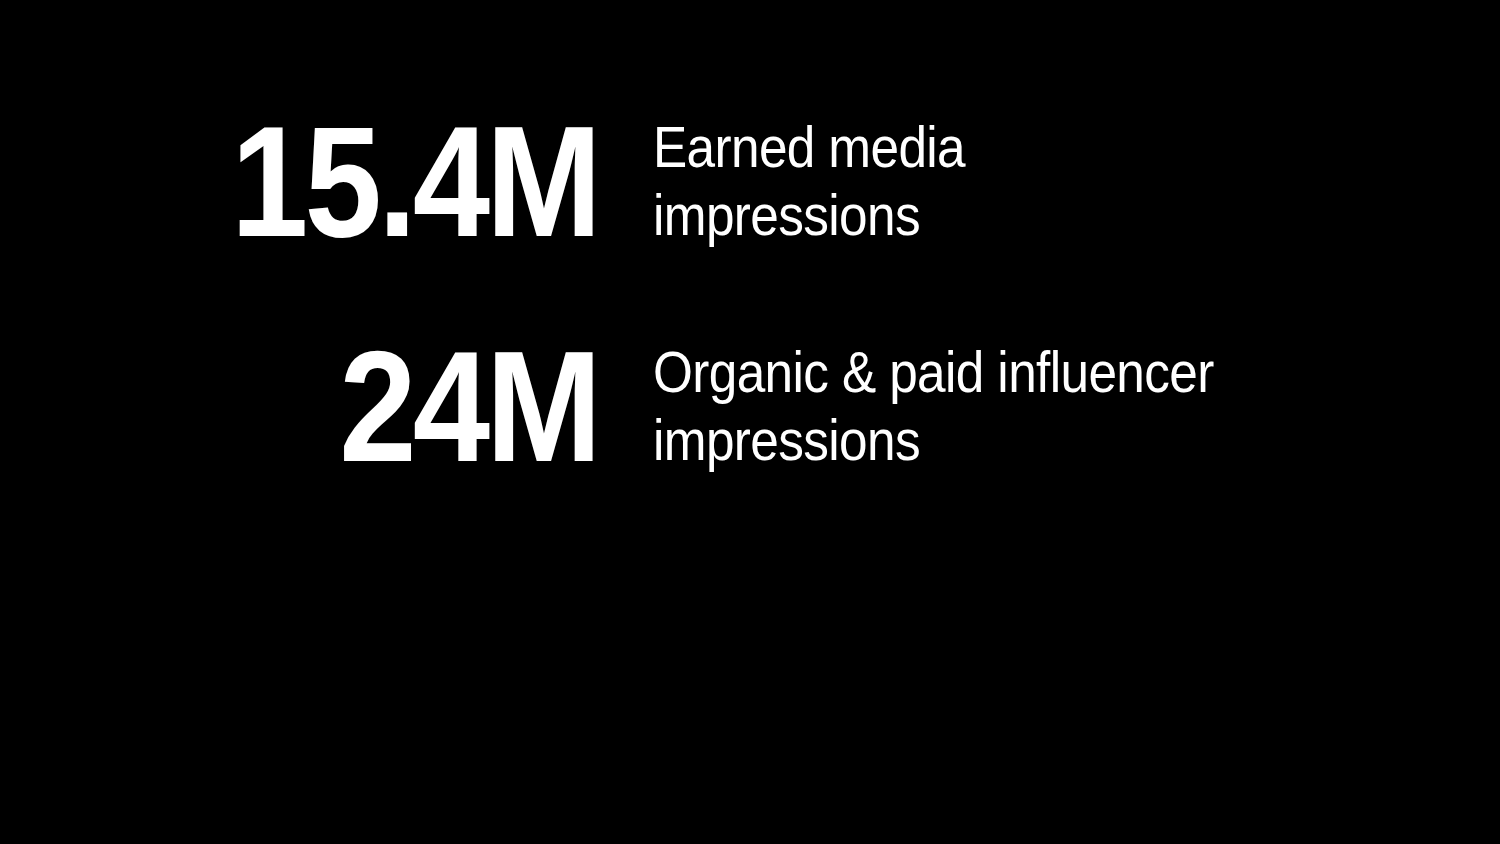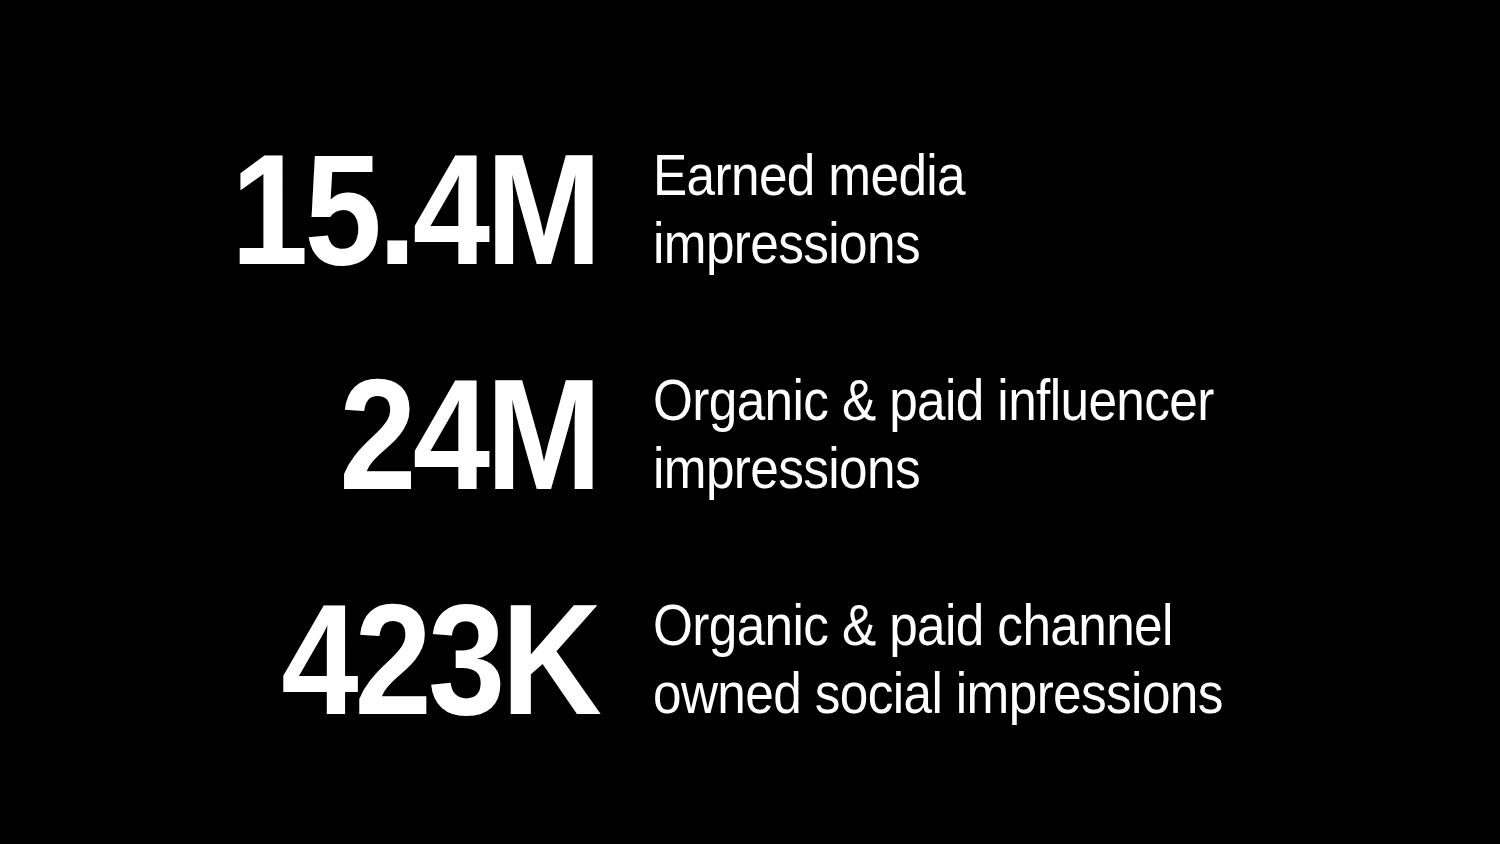--- a/index.html
+++ b/index.html
@@ -14,21 +14,21 @@
     font-family: "Liberation Sans", sans-serif;
     overflow: hidden;
   }
 
   .slide {
     position: relative;
     width: 1500px;
     height: 844px;
     background: #000000;
     box-sizing: border-box;
-    padding-top: 96px;
+    padding-top: 68px;
     padding-left: 0;
   }
 
   .stats-list {
     display: flex;
     flex-direction: column;
     gap: 0;
   }
 
   .stat-row {
@@ -83,20 +83,15 @@
       <div class="stat-label">Earned media
 impressions</div>
     </div>
 
     <div class="stat-row">
       <div class="stat-value">24M</div>
       <div class="stat-label">Organic &amp; paid influencer
 impressions</div>
     </div>
 
-    <div class="stat-row">
-      <div class="stat-value">423K</div>
-      <div class="stat-label">Organic &amp; paid channel
-owned social impressions</div>
-    </div>
 
   </div>
 </div>
 
 </body></html>

